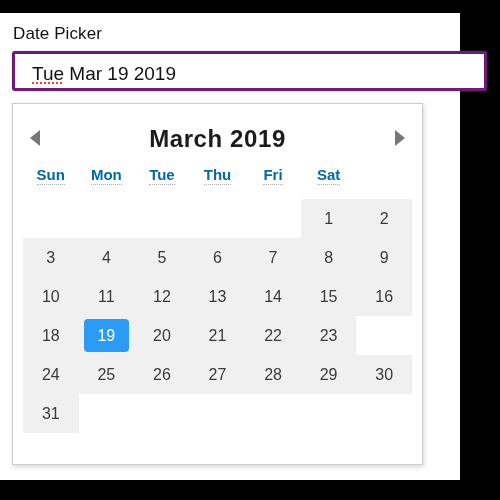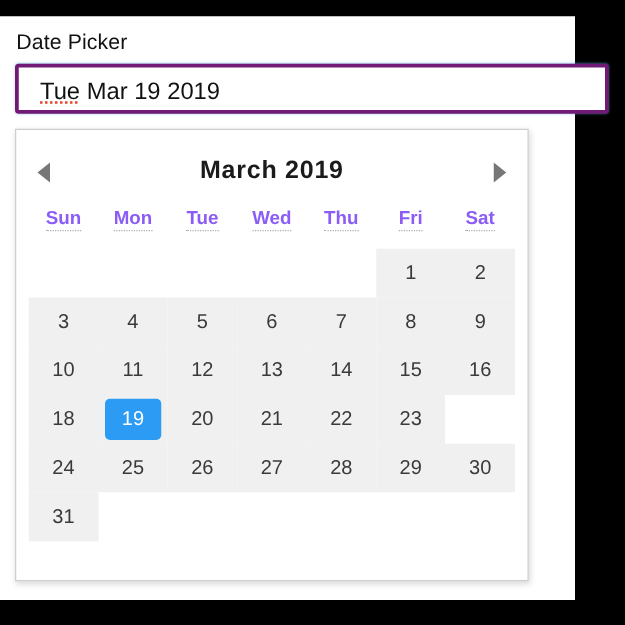--- a/index.html
+++ b/index.html
@@ -98,21 +98,21 @@
     right: 17px;
     border-top: 8px solid transparent;
     border-bottom: 8px solid transparent;
     border-left: 10px solid #777777;
   }
   .cal-title {
     position: absolute;
     left: 0; right: 0;
     top: 21px;
     text-align: center;
-    font-size: 20px;
+    font-size: 24px;
     font-weight: bold;
     color: #1b1b1b;
     letter-spacing: 0.6px;
   }
   .cal-grid {
     position: absolute;
     left: 10px;
     top: 62px;
     width: 389px;
   }
@@ -128,21 +128,21 @@
     justify-content: center;
     box-sizing: border-box;
   }
   .weekday-row .cal-cell {
     height: 33px;
     align-items: flex-start;
   }
   .weekday {
     font-size: 15px;
     font-weight: bold;
-    color: #8b5cf6;
+    color: #0369a1;
     border-bottom: 1px dotted #b0b0b0;
     padding-bottom: 1px;
   }
   .day {
     font-size: 16px;
     color: #3a3a3a;
   }
   .cal-cell.in-month {
     background: #f0f0f0;
   }
@@ -188,23 +188,20 @@
         <div class="cal-cell">
             <span class="weekday">Sun</span>
           </div>
         <div class="cal-cell">
             <span class="weekday">Mon</span>
           </div>
         <div class="cal-cell">
             <span class="weekday">Tue</span>
           </div>
         <div class="cal-cell">
-            <span class="weekday">Wed</span>
-          </div>
-        <div class="cal-cell">
             <span class="weekday">Thu</span>
           </div>
         <div class="cal-cell">
             <span class="weekday">Fri</span>
           </div>
         <div class="cal-cell">
             <span class="weekday">Sat</span>
           </div>
       </div>
 

